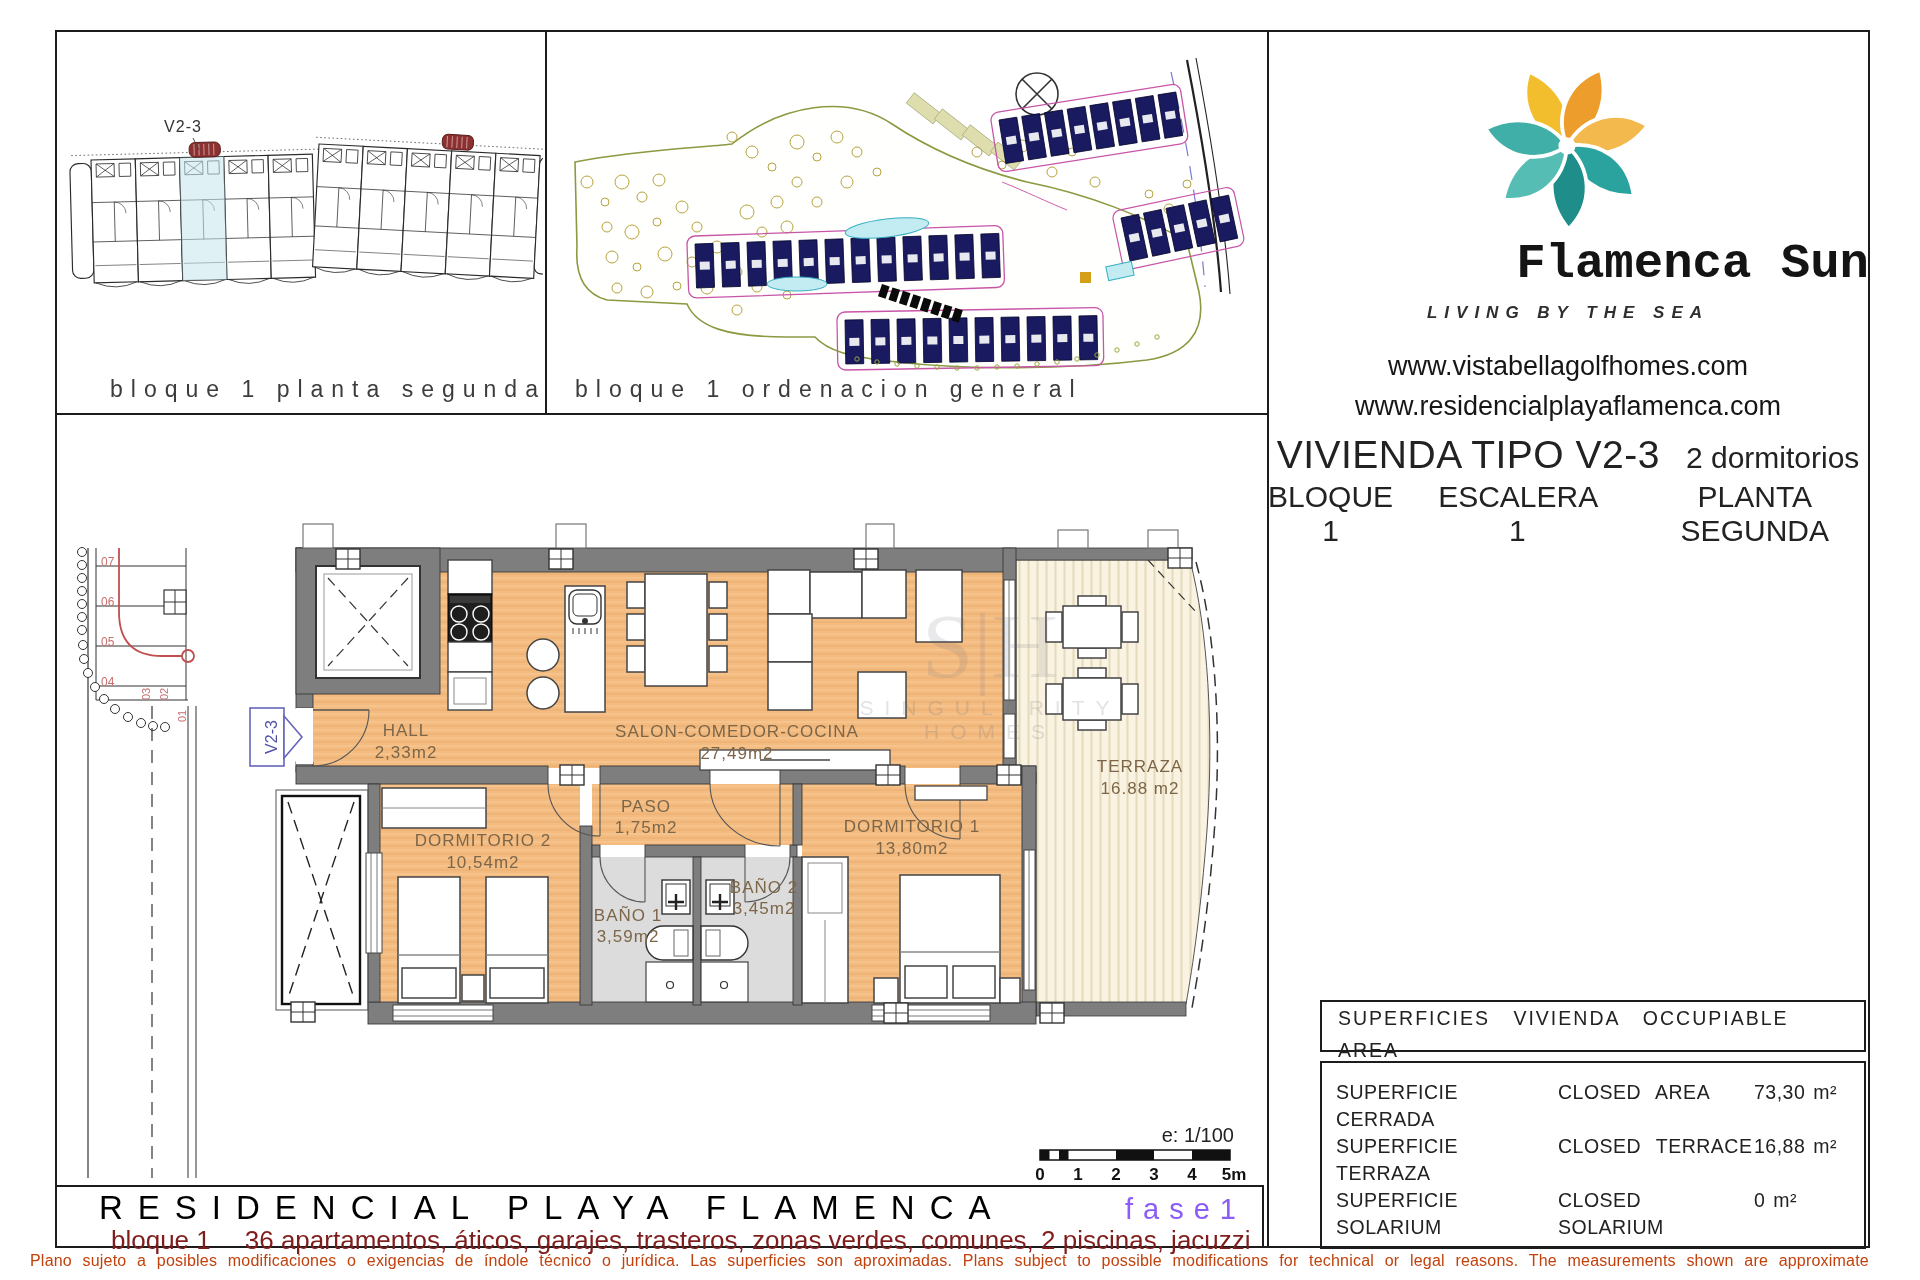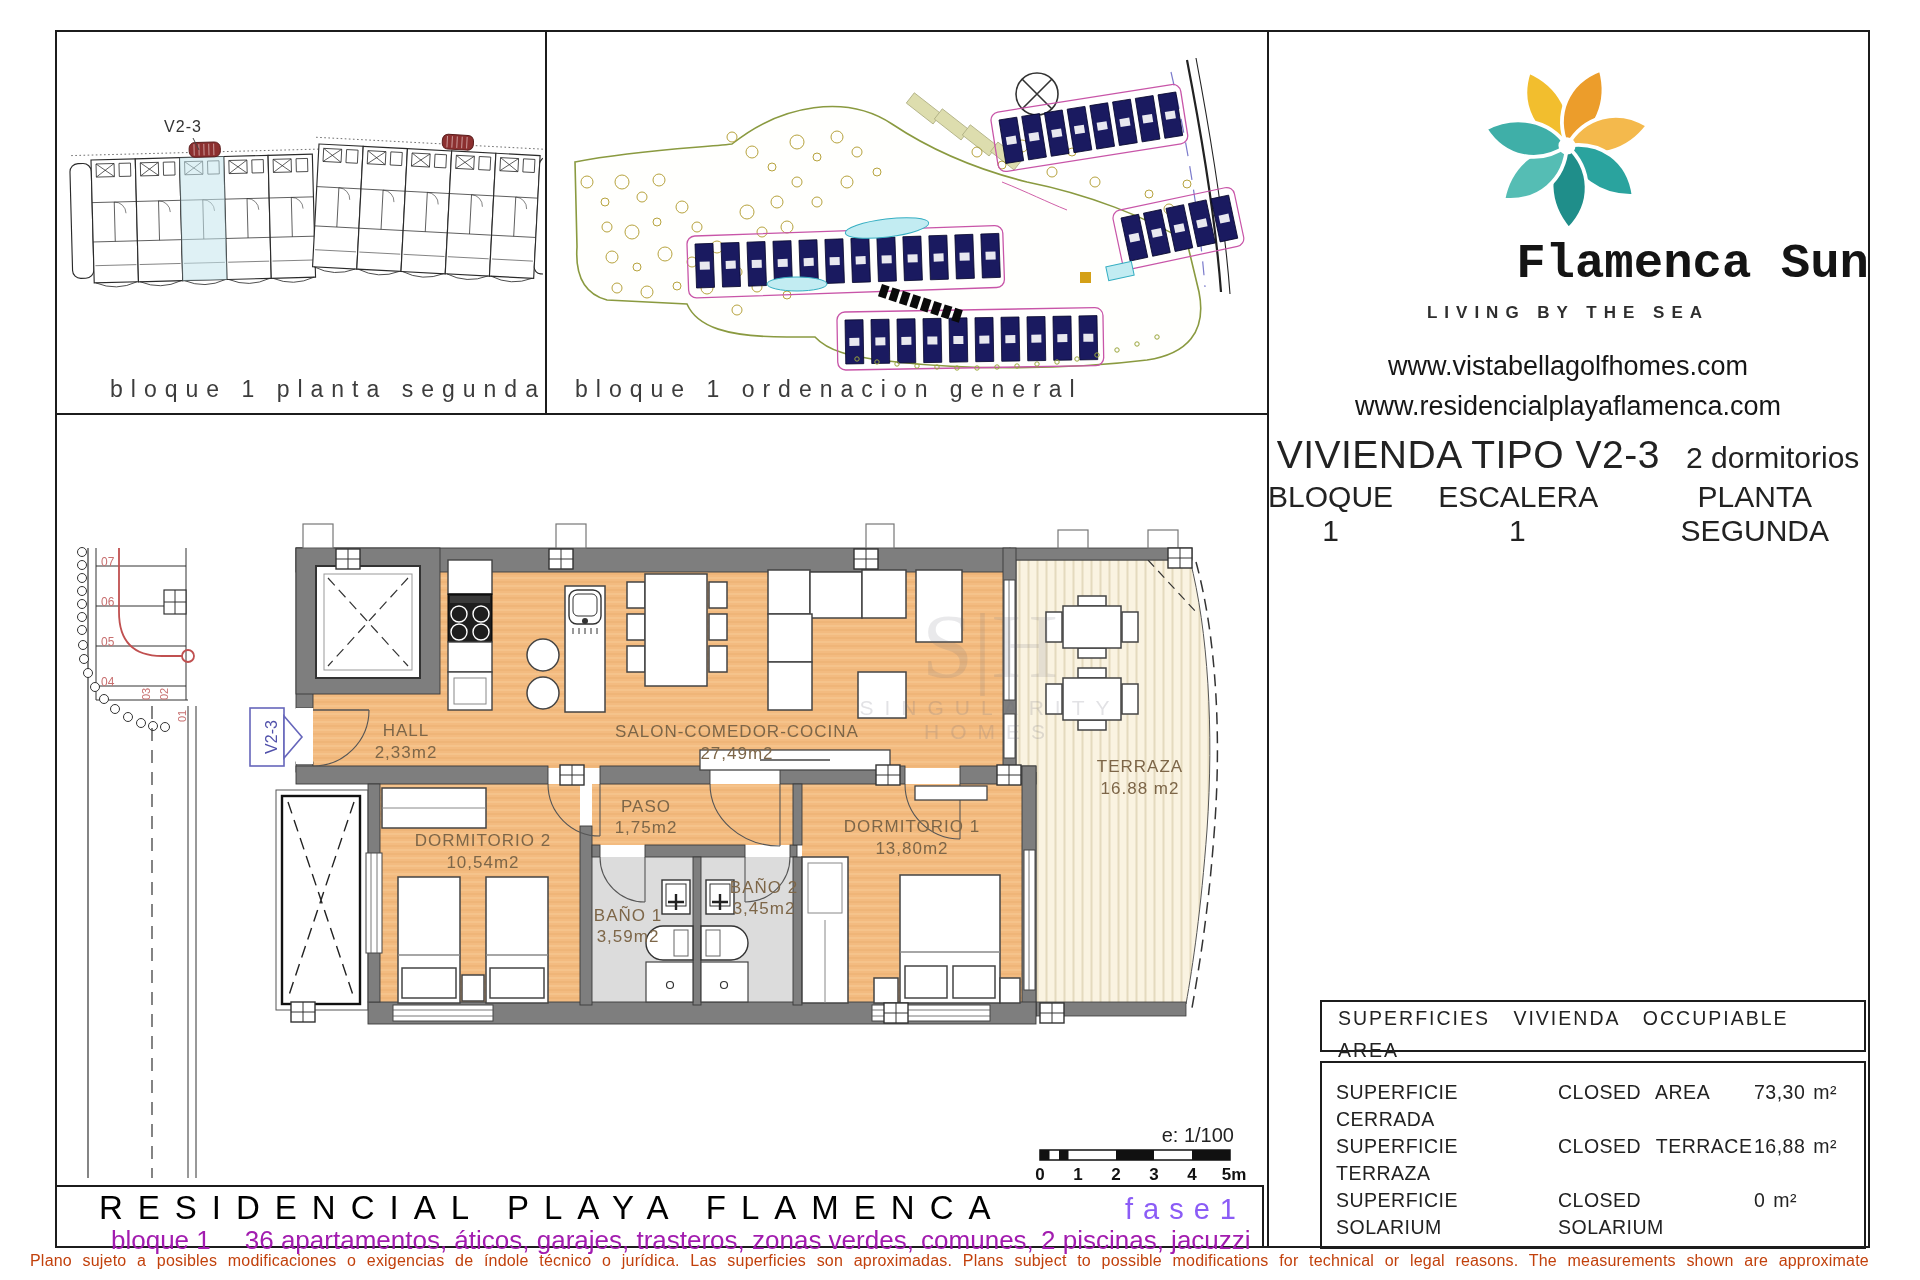--- a/index.html
+++ b/index.html
@@ -7,21 +7,21 @@
          font-family:"Liberation Sans",sans-serif;color:#1a1a1a;border-radius:20px;}
   .abs{position:absolute;}
   .outer-border{left:55px;top:30px;width:1815px;height:1218px;border:2px solid #1c1c1c;box-sizing:border-box;}
   .vline,.hline{background:#1c1c1c;}
   .caption{font-size:23px;letter-spacing:8px;color:#3c3c3c;}
   svg text{font-family:"Liberation Sans",sans-serif;}
   
   .brand-name{left:1267px;top:236px;width:602px;text-align:right;
     font-family:Liberation Mono, monospace;font-weight:700;font-size:49px;color:#141414;}
   .brand-tag{left:1267px;top:303px;width:602px;text-align:center;font-size:17px;
-    letter-spacing:7px;color:#2e2e2e;font-weight:600;}
+    letter-spacing:7px;color:#2e2e2e;font-weight:600;font-style:italic;}
   .brand-urls{left:1267px;top:346px;width:602px;text-align:center;font-size:27px;
     line-height:40px;color:#161616;}
   .unit-head{left:1267px;top:433px;width:602px;text-align:center;color:#222;}
   .unit-line1{display:flex;justify-content:center;align-items:baseline;gap:26px;}
   .unit-line1 .t{font-size:39px;letter-spacing:0.5px;}
   .unit-line1 .b{font-size:30px;}
   .unit-line2{display:flex;justify-content:center;gap:44px;font-size:30px;margin-top:3px;}
   
   .tbl{left:1320px;top:1000px;width:546px;}
   .tbl-header{border:2px solid #1c1c1c;box-sizing:border-box;height:52px;line-height:32px;
@@ -29,21 +29,21 @@
   .tbl-body{border:2px solid #1c1c1c;box-sizing:border-box;margin-top:9px;padding:16px 12px 12px 14px;height:188px;}
   .tbl-row{display:grid;grid-template-columns:222px 196px 1fr;font-size:19.5px;line-height:27px;
     letter-spacing:0.5px;word-spacing:9px;color:#222;}
   .tbl-row .v{text-align:left;padding-right:2px;word-spacing:2px;}
   
   .footer-band{left:55px;top:1185px;width:1209px;height:63px;border-top:2px solid #1c1c1c;
     border-right:2px solid #1c1c1c;box-sizing:border-box;}
   .fb-row1{display:flex;justify-content:space-between;align-items:baseline;padding:2px 16px 0 44px;}
   .fb-title{font-size:33px;letter-spacing:15px;color:#000000;}
   .fb-phase{font-size:29px;letter-spacing:10px;color:#8b5cf6;}
-  .fb-row2{padding-left:56px;font-size:26px;color:#a21caf;margin-top:-2px;}
+  .fb-row2{padding-left:56px;font-size:26px;color:#7f1d1d;margin-top:-2px;}
   .fb-row2 .pfx{margin-right:34px;}
   .disclaimer{left:30px;top:1252px;width:1870px;font-size:16px;color:#c2410c;white-space:nowrap;
     word-spacing:6px;letter-spacing:0.2px;}
   
   .wm{left:795px;top:598px;width:390px;text-align:center;pointer-events:none;}
   .wm-ini{font-family:"Liberation Serif",serif;font-size:92px;color:rgba(108,108,124,0.15);line-height:96px;}
   .wm-lbl{font-size:21px;letter-spacing:11px;color:rgba(108,108,124,0.20);margin-top:2px;}
 </style>
 </head>
 <body>

